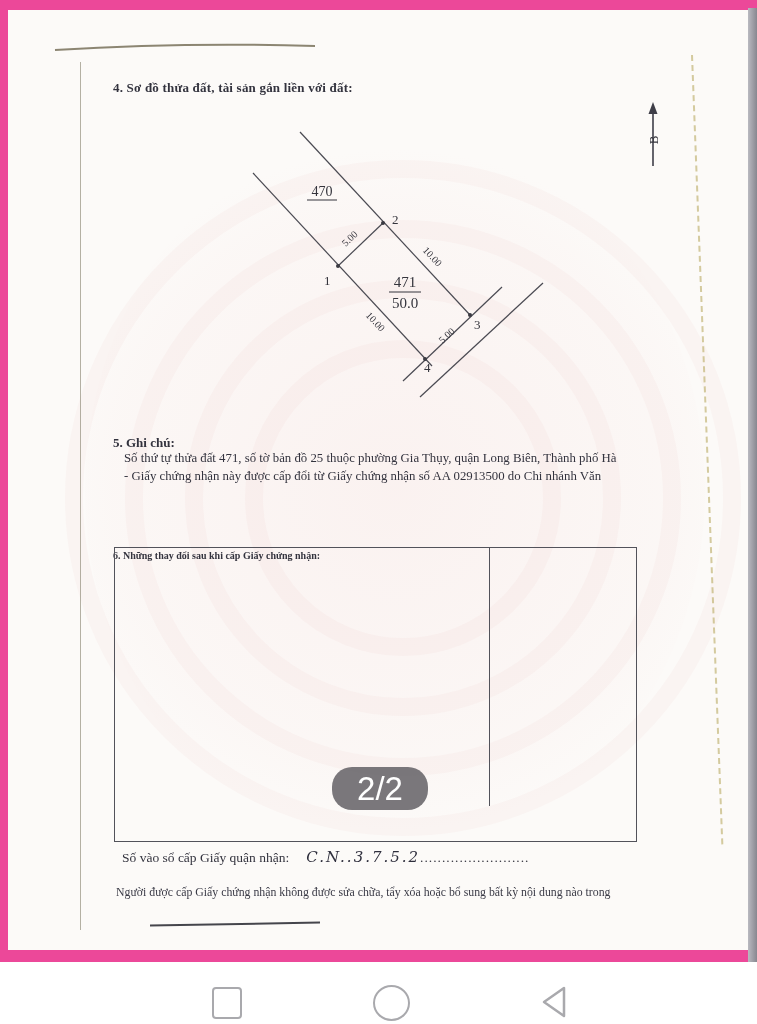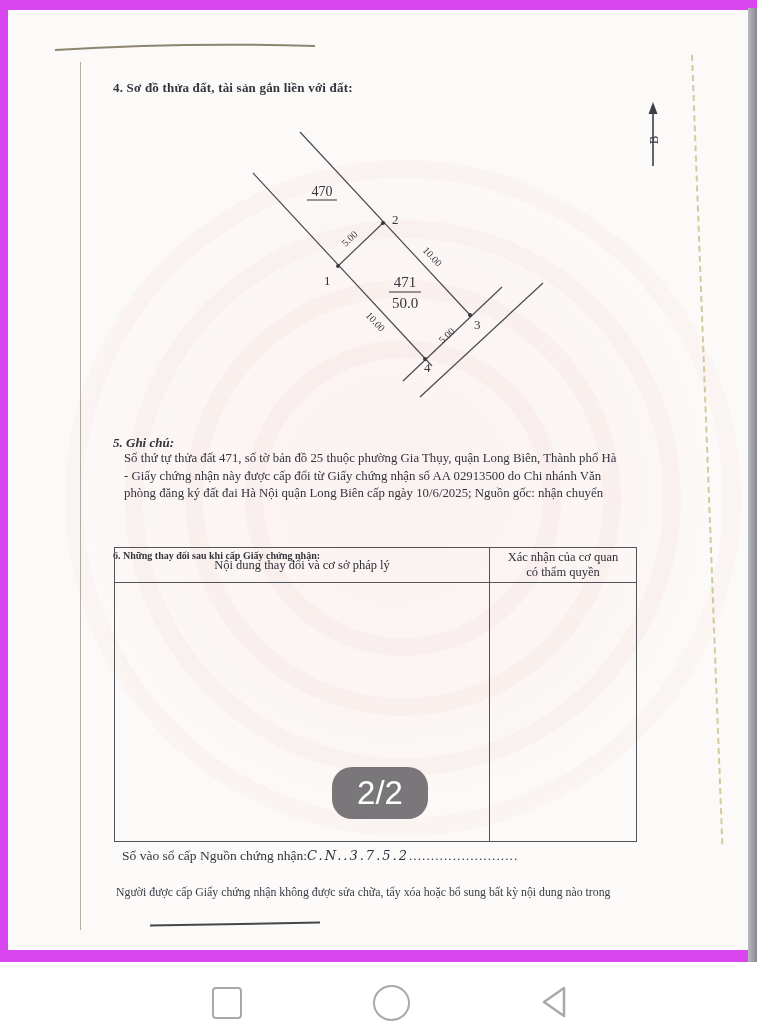--- a/index.html
+++ b/index.html
@@ -1,16 +1,16 @@
 <!DOCTYPE html>
 <html><head>
 <meta charset="utf-8">
 <style>
   html,body{margin:0;padding:0;background:#d8d8dc;}
-  #screen{position:relative;width:757px;height:1024px;background:#d946ef;overflow:hidden;
+  #screen{position:relative;width:757px;height:1024px;background:#ec4899;overflow:hidden;
           font-family:"Liberation Serif", serif;color:#33333e;}
   
   #doc-page{position:absolute;left:8px;top:10px;width:740px;height:940px;background:#fcfaf8;overflow:hidden;}
   .wm-ring{position:absolute;border-radius:50%;border:18px solid rgba(226,168,168,0.07);}
   .wm-glow{position:absolute;border-radius:50%;background:radial-gradient(circle,rgba(242,198,198,0.16) 0%,rgba(242,198,198,0.05) 60%,rgba(242,198,198,0) 72%);}
   
   .border-left-line{position:absolute;left:72px;top:52px;width:1px;height:868px;background:rgba(108,102,78,0.5);}
   .border-right-dashed{position:absolute;left:683px;top:45px;height:790px;width:0;
           border-left:2px dashed rgba(178,162,84,0.55);transform:rotate(-2.2deg);transform-origin:top left;}
   .txt{position:absolute;white-space:nowrap;}
@@ -18,26 +18,26 @@
   
   #changes-table{position:absolute;left:114px;top:547px;width:521px;height:293px;border:1px solid #52525a;}
   #changes-table .hdr-row{display:flex;height:34px;border-bottom:1px solid #52525a;}
   #changes-table .c1{width:374px;border-right:1px solid #52525a;display:flex;align-items:center;justify-content:center;}
   #changes-table .c2{width:146px;display:flex;flex-direction:column;align-items:center;justify-content:center;}
   #changes-table .body-row{display:flex;height:258px;}
   #changes-table .b1{width:374px;border-right:1px solid #52525a;}
   #changes-table .b2{width:146px;}
   .tbl-hdr{font-size:12.5px;color:#2f2f3a;text-align:center;line-height:15px;}
   
-  #page-badge{position:absolute;left:332px;top:767px;width:96px;height:52px;border-radius:20px;
+  #page-badge{position:absolute;left:332px;top:767px;width:96px;height:43px;border-radius:20px;
           background:rgba(95,93,98,0.83);color:#ffffff;display:flex;align-items:center;justify-content:center;
           font-family:"Liberation Sans", sans-serif;font-size:33px;}
   
   #serial-row{position:absolute;left:122px;top:848px;font-size:13.5px;white-space:nowrap;}
-  #serial-row .hand{font-style:italic;font-size:13px;letter-spacing:2px;color:#2e2e3c;font-family:"DejaVu Serif", serif;}
+  #serial-row .hand{font-style:italic;font-size:15px;letter-spacing:2px;color:#2e2e3c;font-family:"DejaVu Serif", serif;margin-left:17px;}
   #serial-row .dots{letter-spacing:1px;color:#3c3c46;}
   
   #footer-note{position:absolute;left:116px;top:884px;width:544px;font-size:11.8px;line-height:16.5px;color:#3a3a46;}
   .footer-underline{position:absolute;left:150px;top:923px;width:170px;height:2px;background:#45454c;transform:rotate(-1deg);}
   
   #scrollbar{position:absolute;right:0;top:8px;width:9px;height:954px;
           background:linear-gradient(to right,#b9b9c0,#87878f);}
   
   #nav-bar{position:absolute;left:0;top:962px;width:757px;height:62px;background:#ffffff;}
   .nav-square{position:absolute;left:212px;top:25px;width:26px;height:28px;border:2.5px solid #a9a9ad;border-radius:4px;}
@@ -95,49 +95,39 @@
     <text x="184" y="277" font-size="13">4</text>
     <text x="112" y="146" font-size="10" text-anchor="middle" transform="rotate(-44 112 146)">5.00</text>
     <text x="190" y="164" font-size="10" text-anchor="middle" transform="rotate(46.5 190 164)">10.00</text>
     <text x="133" y="229" font-size="10" text-anchor="middle" transform="rotate(47 133 229)">10.00</text>
     <text x="209" y="243" font-size="10" text-anchor="middle" transform="rotate(-43 209 243)">5.00</text>
     <text x="165" y="192" font-size="15" text-anchor="middle">471</text>
     <line x1="149" y1="197" x2="181" y2="197" stroke="#34343c" stroke-width="1"></line>
     <text x="165" y="213" font-size="15" text-anchor="middle">50.0</text>
   </svg>
 
-  <div class="txt bold" style="left:113px;top:435px;font-size:13px;font-style:italic;">5. Ghi chú:</div>
+  <div class="txt bold" style="left:113px;top:435px;font-size:13px;">5. Ghi chú:</div>
   <div style="position:absolute;left:124px;top:450px;font-size:12.8px;line-height:17.5px;white-space:nowrap;">
     <div>Số thứ tự thửa đất 471, số tờ bản đồ 25 thuộc phường Gia Thụy, quận Long Biên, Thành phố Hà</div>
     <div>- Giấy chứng nhận này được cấp đổi từ Giấy chứng nhận số AA 02913500 do Chi nhánh Văn</div>
-    <div>phòng đăng ký đất đai Hà Nội quận Long Biên cấp ngày 10/6/2025; Nguồn gốc: nhận chuyển</div>
   </div>
 
   <div class="txt bold" style="left:113px;top:542px;font-size:10px;margin-top:8px;">6. Những thay đổi sau khi cấp Giấy chứng nhận:</div>
 
   <div id="changes-table">
-    <div class="hdr-row">
-      <div class="c1">
-        <span class="tbl-hdr">Nội dung thay đổi và cơ sở pháp lý</span>
-      </div>
-      <div class="c2">
-        <span class="tbl-hdr">Xác nhận của cơ quan</span>
-        <span class="tbl-hdr">có thẩm quyền</span>
-      </div>
-    </div>
     <div class="body-row">
       <div class="b1"></div>
       <div class="b2"></div>
     </div>
   </div>
 
   <div id="page-badge">2/2</div>
 
   <div id="serial-row">
-    <span>Số vào sổ cấp Nguồn chứng nhận:</span><span class="hand">C.N..3.7.5.2</span><span class="dots">.........................</span>
+    <span>Số vào sổ cấp Giấy quận nhận:</span><span class="hand">C.N..3.7.5.2</span><span class="dots">.........................</span>
   </div>
 
   <div id="footer-note">
     <div style="white-space:nowrap;">Người được cấp Giấy chứng nhận không được sửa chữa, tẩy xóa hoặc bổ sung bất kỳ nội dung nào trong</div>
   </div>
   <div class="footer-underline"></div>
 
   <div id="scrollbar"></div>
 
   <div id="nav-bar">

